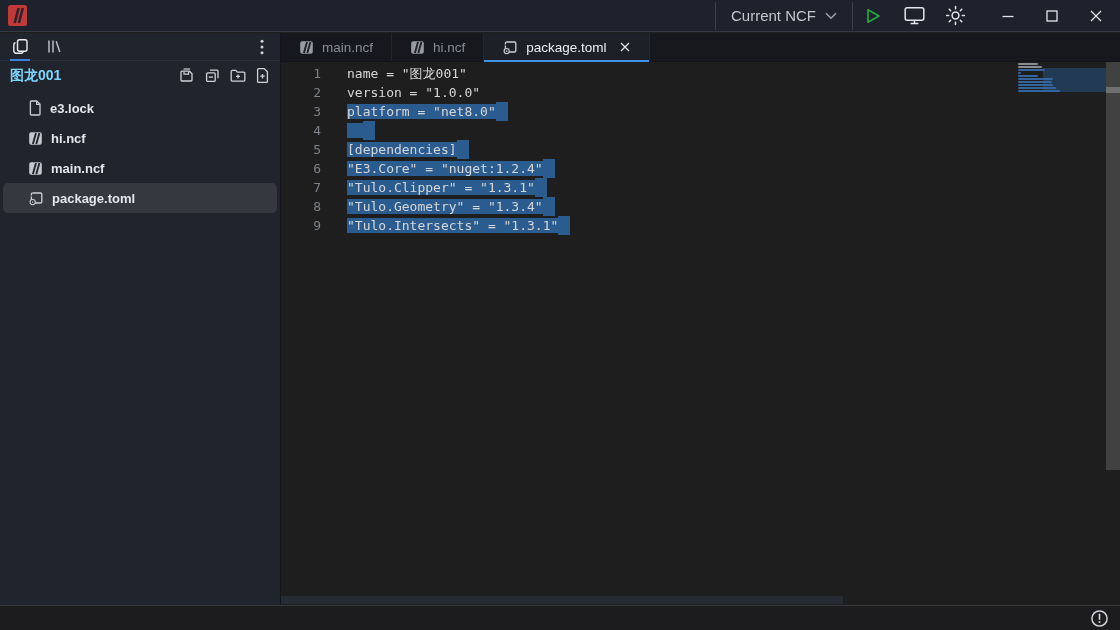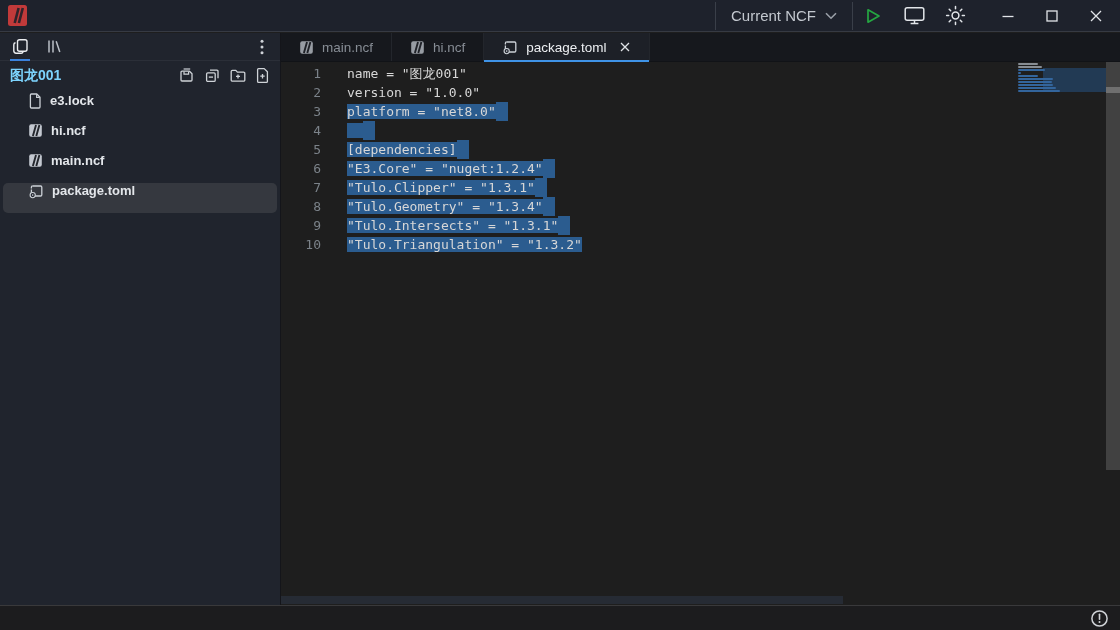--- a/index.html
+++ b/index.html
@@ -33,21 +33,21 @@
   }
   .side-tabs { height:28px; display:flex; align-items:center; padding:0 8px; border-bottom:1px solid #2b2f38; }
   .side-tab { position:relative; width:24px; height:28px; display:flex; align-items:center; justify-content:center; margin-right:10px; }
   .side-tab.active::after { content:""; position:absolute; left:2px; right:2px; bottom:0; height:2px; background:#3b82dd; }
   .side-tabs .kebab { margin-left:auto; width:20px; display:flex; justify-content:center; }
   .project-row { height:29px; display:flex; align-items:center; padding:0 10px; }
   .project-name { font-size:14px; font-weight:700; color:#7dd3fc; }
   .proj-actions { margin-left:auto; display:flex; align-items:center; gap:8px; }
   .proj-actions .icon { display:flex; }
   .file-list { padding-top:3px; }
-  .file-row { height:30px; margin:0 3px; border-radius:5px; display:flex; align-items:flex-start; padding-left:25px; gap:8px; cursor:pointer; }
+  .file-row { height:30px; margin:0 3px; border-radius:5px; display:flex; align-items:center; padding-left:25px; gap:8px; cursor:pointer; }
   .file-row.selected { background:#35383f; }
   .file-row .fname { font-size:13px; font-weight:600; color:#e3e6ea; }
   
   .editor-region { position:absolute; left:281px; top:33px; width:839px; height:572px; background:#1e1e1e; }
   .tabbar { height:29px; background:#16181d; display:flex; border-bottom:1px solid #111317; }
   .tab { position:relative; display:flex; align-items:center; gap:8px; padding:0 18px; font-size:13.5px; color:#878d95; cursor:pointer; border-right:1px solid #23262c; }
   .tab .ticon { display:flex; opacity:.75; }
   .tab.active { background:#1d2027; color:#edeff2; }
   .tab.active .ticon { opacity:1; }
   .tab.active::after { content:""; position:absolute; left:0; right:0; bottom:-1px; height:2px; background:#3f93e6; }
@@ -316,24 +316,20 @@
             <span class="ln">7</span>
             <span class="code"><span class="sel">"Tulo.Clipper" = "1.3.1"</span><span class="sel-trail"></span></span>
           </div>
           <div class="code-line">
             <span class="ln">8</span>
             <span class="code"><span class="sel">"Tulo.Geometry" = "1.3.4"</span><span class="sel-trail"></span></span>
           </div>
           <div class="code-line">
             <span class="ln">9</span>
             <span class="code"><span class="sel">"Tulo.Intersects" = "1.3.1"</span><span class="sel-trail"></span></span>
-          </div>
-          <div class="code-line">
-            <span class="ln">10</span>
-            <span class="code"><span class="sel">"Tulo.Triangulation" = "1.3.2"</span></span>
           </div>
         </div>
       <div class="minimap" id="minimap">
         <div class="mm-viewport"></div>
       <div class="mm-bar" style="width: 19.6px; background: rgb(135, 141, 147);"></div>
           <div class="mm-bar" style="width: 23.8px; background: rgb(135, 141, 147);"></div>
           <div class="mm-bar" style="width: 26.6px; background: rgb(51, 101, 156);"></div>
           <div class="mm-bar" style="width: 3px; background: rgb(51, 101, 156);"></div>
           <div class="mm-bar" style="width: 19.6px; background: rgb(51, 101, 156);"></div>
           <div class="mm-bar" style="width: 35px; background: rgb(51, 101, 156);"></div>

